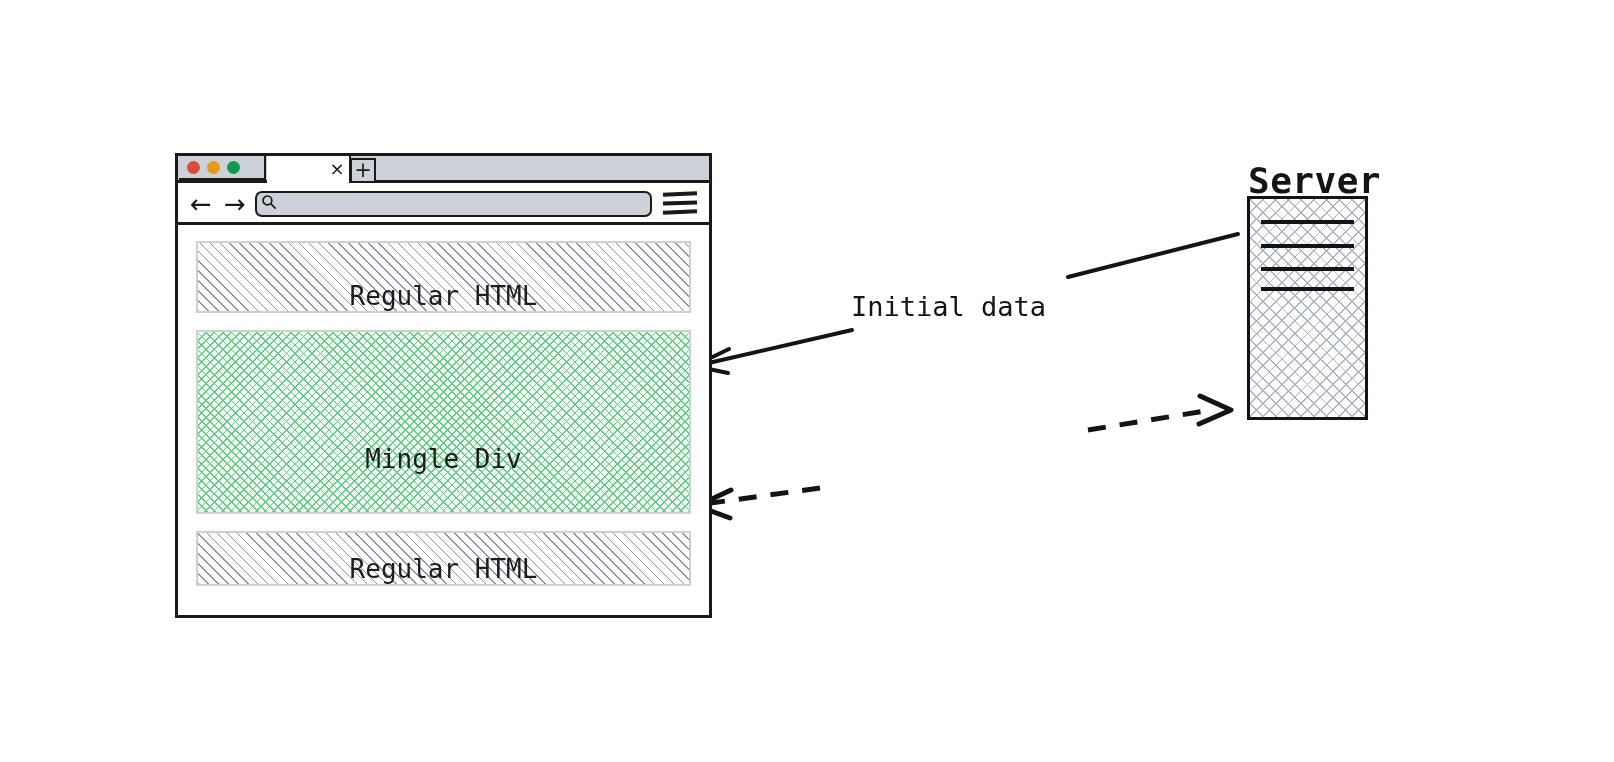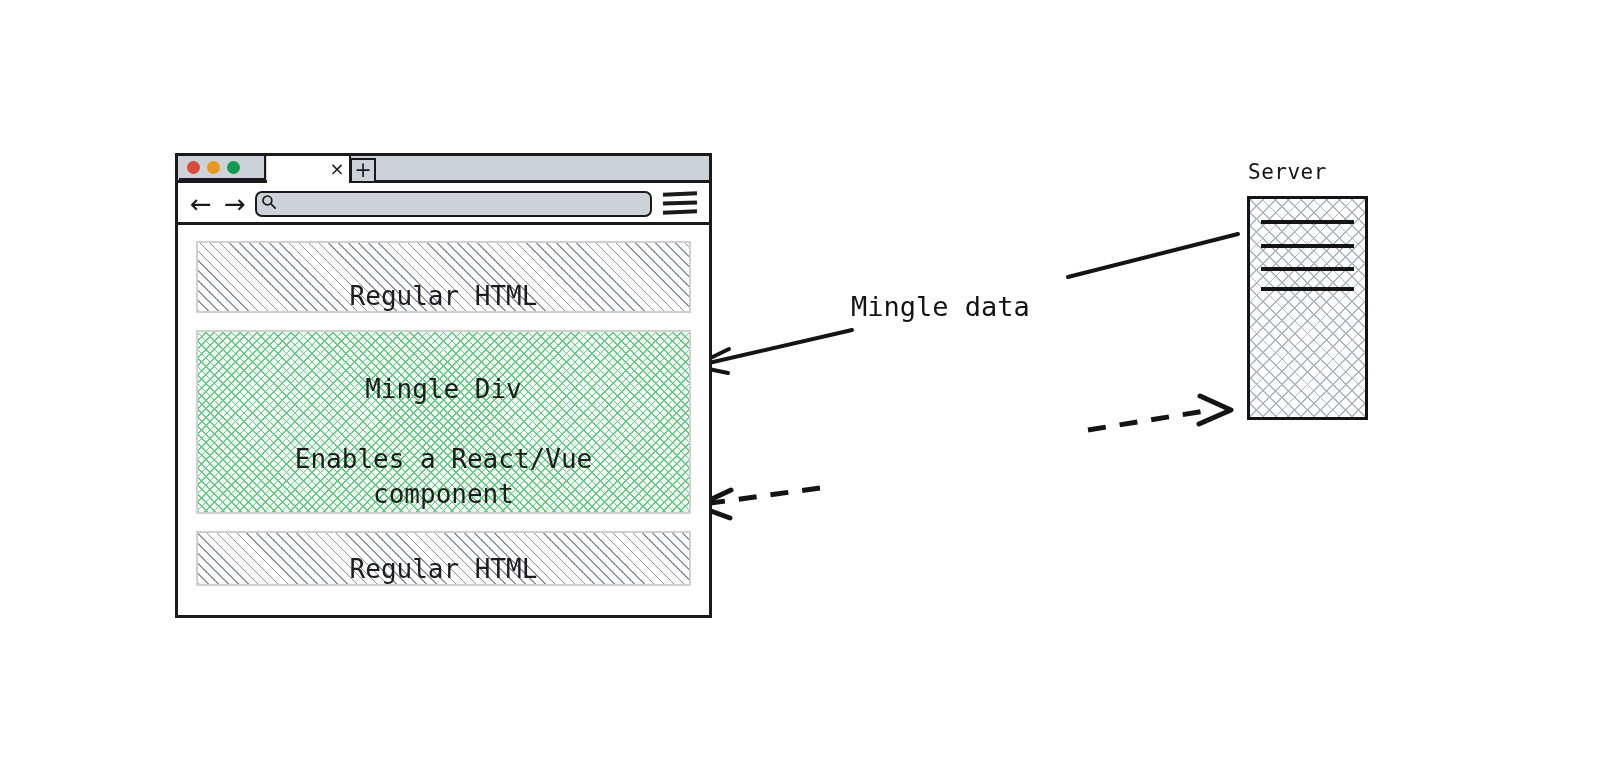--- a/index.html
+++ b/index.html
@@ -227,23 +227,23 @@
     margin-top: 17px;
     font-size: 26px;
   }
 
   
   #server-label {
     position: absolute;
     left: 1248px;
     top: 160px;
     width: 130px;
-    text-align: left;
-    font-size: 21px;
-    font-weight: normal;
+    text-align: right;
+    font-size: 36px;
+    font-weight: bold;
     color: #141414;
     letter-spacing: 0.5px;
   }
 
   #server-box {
     position: absolute;
     left: 1247px;
     top: 196px;
     width: 121px;
     height: 224px;
@@ -301,21 +301,21 @@
       <line x1="1088" y1="430" x2="1205" y2="411" stroke="#141414" stroke-width="5" stroke-linecap="butt" stroke-dasharray="18 14"></line>
 
       <polyline points="1200,396 1231,410 1199,424" fill="none" stroke="#141414" stroke-width="5" stroke-linecap="round" stroke-linejoin="round"></polyline>
 
       <line x1="820" y1="488" x2="704" y2="504" stroke="#141414" stroke-width="5" stroke-linecap="butt" stroke-dasharray="18 14"></line>
 
       <polyline points="731,490 697,506 730,518" fill="none" stroke="#141414" stroke-width="5" stroke-linecap="round" stroke-linejoin="round"></polyline>
     </g>
   </svg>
 
-  <div class="arrow-label" id="label-initial-data">Mingle data</div>
+  <div class="arrow-label" id="label-initial-data">Initial data</div>
 
 
   <div id="browser-window">
 
     <div id="titlebar">
 
       <div id="traffic-lights">
         <span class="dot" id="dot-close"></span>
         <span class="dot" id="dot-min"></span>
         <span class="dot" id="dot-max"></span>
@@ -351,21 +351,20 @@
     </div>
 
     <div id="page-content">
 
       <div class="content-block hatch-diagonal" id="block-html-top">
         <span>Regular HTML</span>
       </div>
 
       <div class="content-block hatch-cross-green" id="block-mingle">
         <span id="mingle-title">Mingle Div</span>
-        <span id="mingle-sub">Enables a React/Vue component</span>
       </div>
 
       <div class="content-block hatch-diagonal" id="block-html-bottom">
         <span>Regular HTML</span>
       </div>
     </div>
   </div>
 
   <div id="server-label">Server</div>
 

